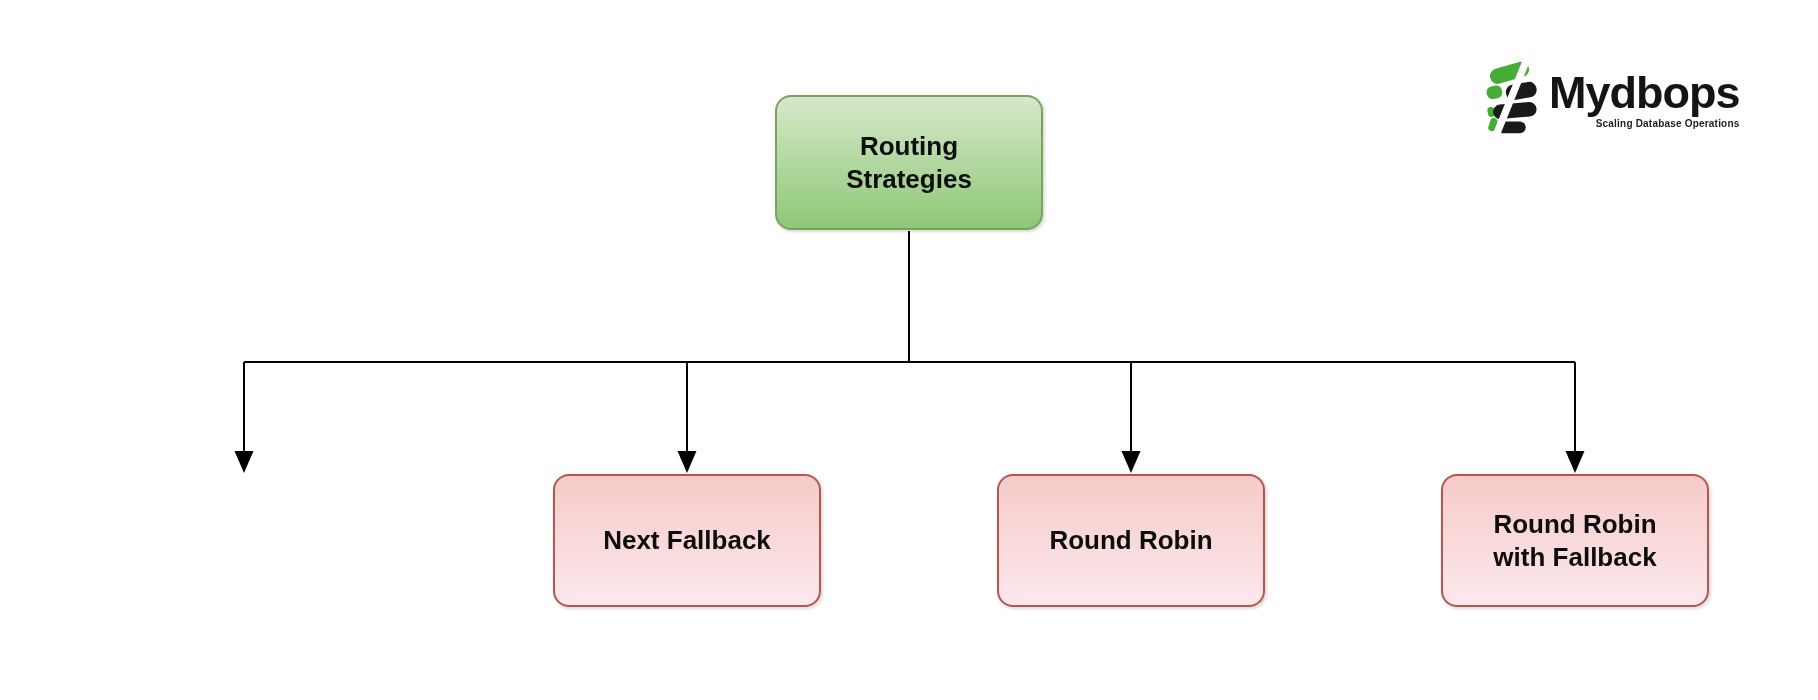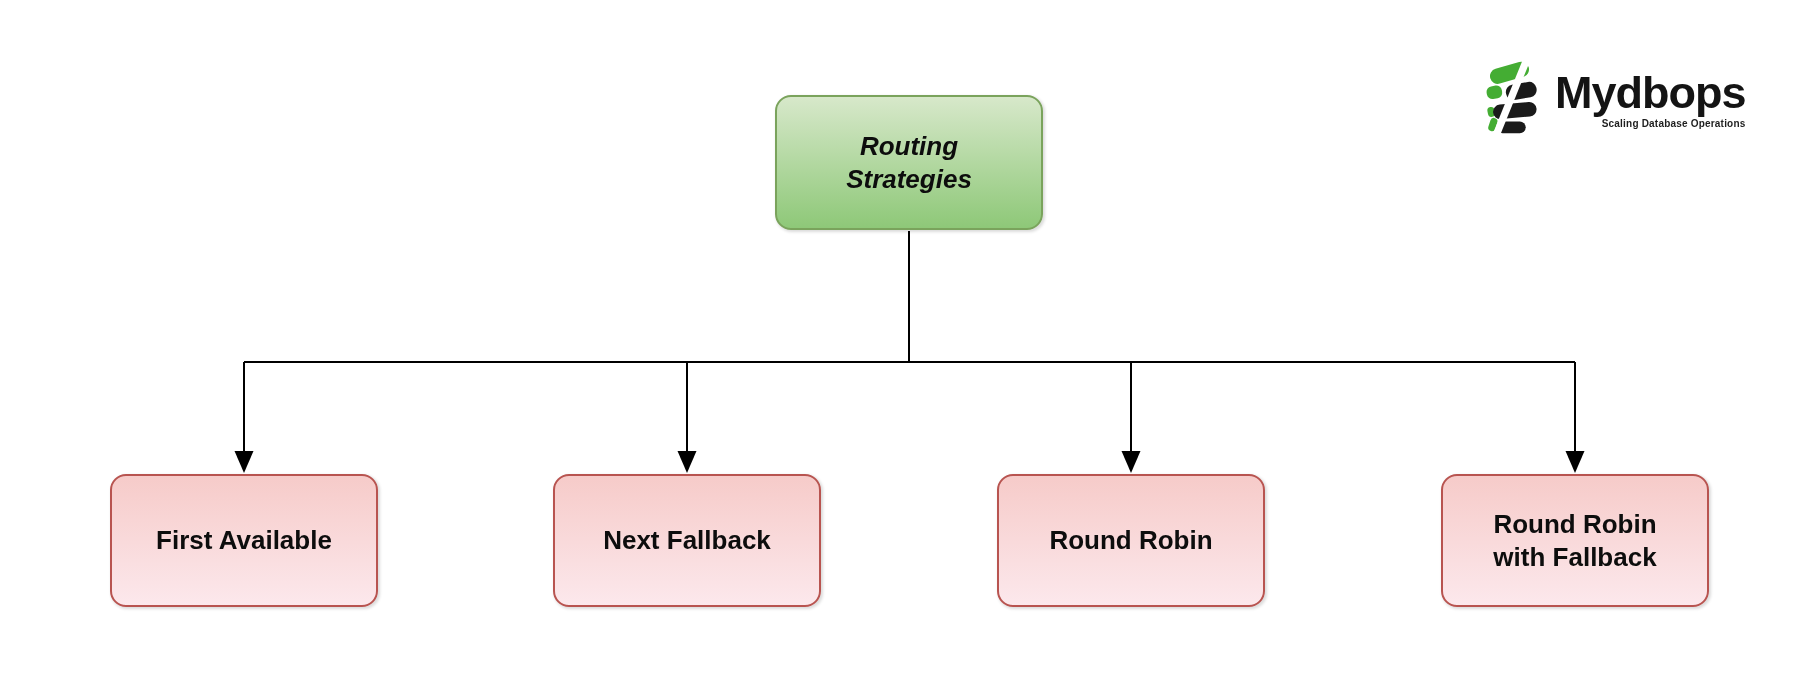--- a/index.html
+++ b/index.html
@@ -35,42 +35,41 @@
     line-height: 1.25;
     color: #0d0d0d;
     border-radius: 16px;
     box-shadow: 1.5px 1.5px 3px rgba(0,0,0,0.14);
   }
   .node.root {
     left: 775px; top: 95px;
     width: 268px; height: 135px;
     background: linear-gradient(180deg, #d7e8ca 0%, #8ec878 100%);
     border: 2px solid #7aa35c;
-    font-style: italic;
   }
   .node.child {
     top: 474px;
     width: 268px; height: 133px;
     background: linear-gradient(180deg, #f6cbc9 0%, #fce8ec 100%);
     border: 2px solid #b85450;
   }
   .node.c0 { left: 110px; }
   .node.c1 { left: 553px; }
   .node.c2 { left: 997px; }
   .node.c3 { left: 1441px; }
 
   
   #logo {
     position: absolute;
     left: 1482px;
     top: 56px;
     display: flex;
     flex-direction: row;
     align-items: flex-start;
-    gap: 11px;
+    gap: 5px;
   }
   #logo .logo-text {
     display: flex;
     flex-direction: column;
     align-items: flex-end;
     padding-top: 14px;
   }
   #logo .brand {
     font-size: 45px;
     font-weight: 800;
@@ -105,21 +104,20 @@
       <polygon points="234.5,451 253.5,451 244,473"></polygon>
       <polygon points="677.5,451 696.5,451 687,473"></polygon>
       <polygon points="1121.5,451 1140.5,451 1131,473"></polygon>
       <polygon points="1565.5,451 1584.5,451 1575,473"></polygon>
     </g>
   </svg>
 
   <div class="node root">Routing
 Strategies</div>
 
-  <div class="node child c0">First Available</div>
 
   <div class="node child c1">Next Fallback</div>
 
   <div class="node child c2">Round Robin</div>
 
   <div class="node child c3">Round Robin
 with Fallback</div>
 
   <div id="logo">
     <svg width="62" height="80" viewBox="0 0 64 88" xmlns="http://www.w3.org/2000/svg">

